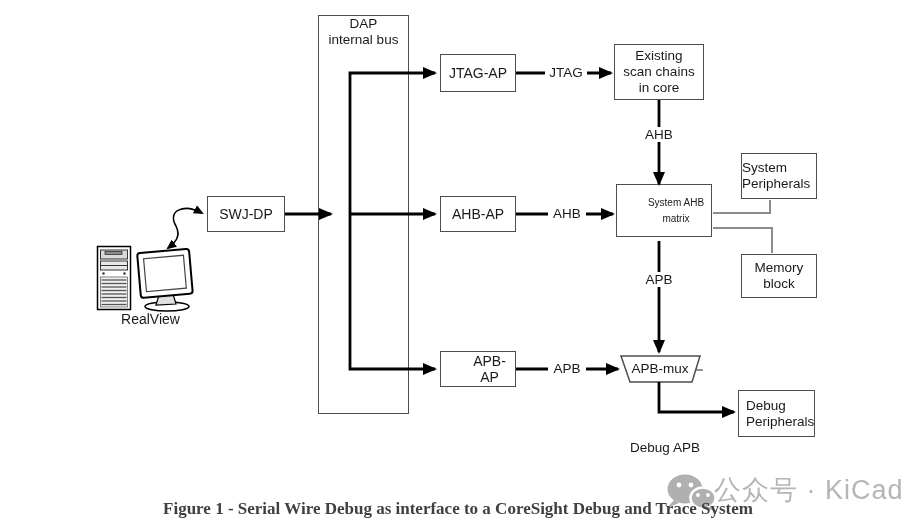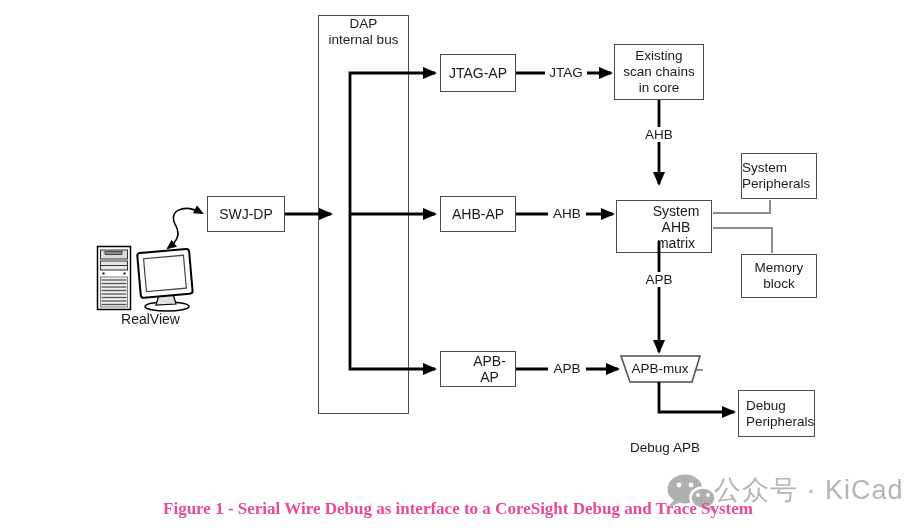--- a/index.html
+++ b/index.html
@@ -56,39 +56,39 @@
     text-align: center;
     z-index: 3;
     padding: 0 2px;
   }
   .edge-label.no-bg { background: transparent; }
   #swj-dp-box   { left: 207px; top: 196px; width: 78px; height: 36px; font-size: 14px; }
   #jtag-ap-box  { left: 440px; top: 54px;  width: 76px; height: 38px; font-size: 14px; }
   #ahb-ap-box   { left: 440px; top: 196px; width: 76px; height: 36px; font-size: 14px; }
   #apb-ap-box   { left: 440px; top: 351px; width: 76px; height: 36px; font-size: 14px; padding-left: 23px; }
   #scan-chains-box { left: 614px; top: 44px; width: 90px; height: 56px; }
-  #ahb-matrix-box  { left: 616px; top: 200px; width: 96px; height: 53px; font-size: 14px; padding-left: 24px; }
+  #ahb-matrix-box  { left: 616px; top: 184px; width: 96px; height: 53px; font-size: 10px; padding-left: 24px; }
   #sys-periph-box  { left: 741px; top: 153px; width: 76px; height: 46px; }
   #memory-box      { left: 741px; top: 254px; width: 76px; height: 44px; align-items: center; }
   #debug-periph-box{ left: 738px; top: 390px; width: 77px; height: 47px; padding-left: 7px; }
   #apb-mux-label {
     position: absolute; left: 625px; top: 361px; width: 70px;
     font-size: 13.5px; text-align: center; z-index: 3; background: transparent;
   }
   #realview-label {
     position: absolute; left: 103px; top: 311px; width: 95px;
     text-align: center; font-size: 14px; z-index: 1;
   }
   #caption {
     position: absolute; left: 0; top: 499px; width: 916px;
     text-align: center;
     font-family: "Liberation Serif", "DejaVu Serif", serif;
     font-weight: bold;
     font-size: 17px;
-    color: #ec4899;
+    color: #404040;
     z-index: 4;
   }
   #watermark-text {
     position: absolute; left: 714px; top: 474px;
     font-size: 27px; line-height: 32px;
     color: #b5b5b5;
     letter-spacing: 1px;
     z-index: 2;
     white-space: nowrap;
   }

